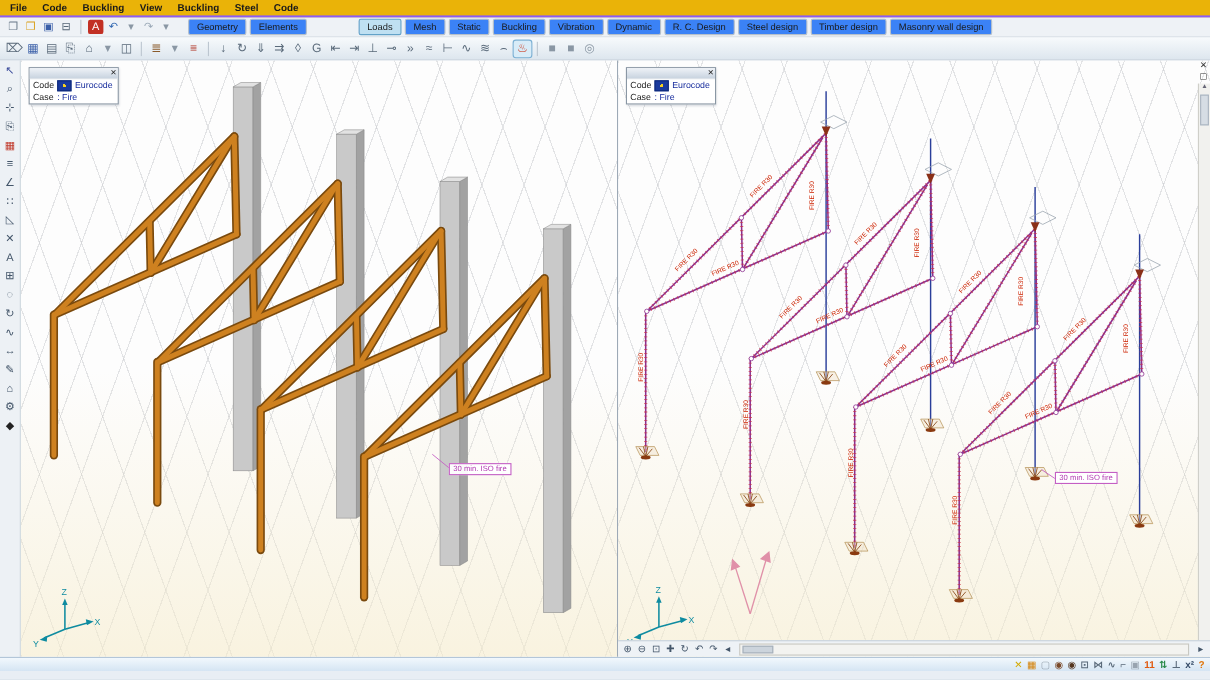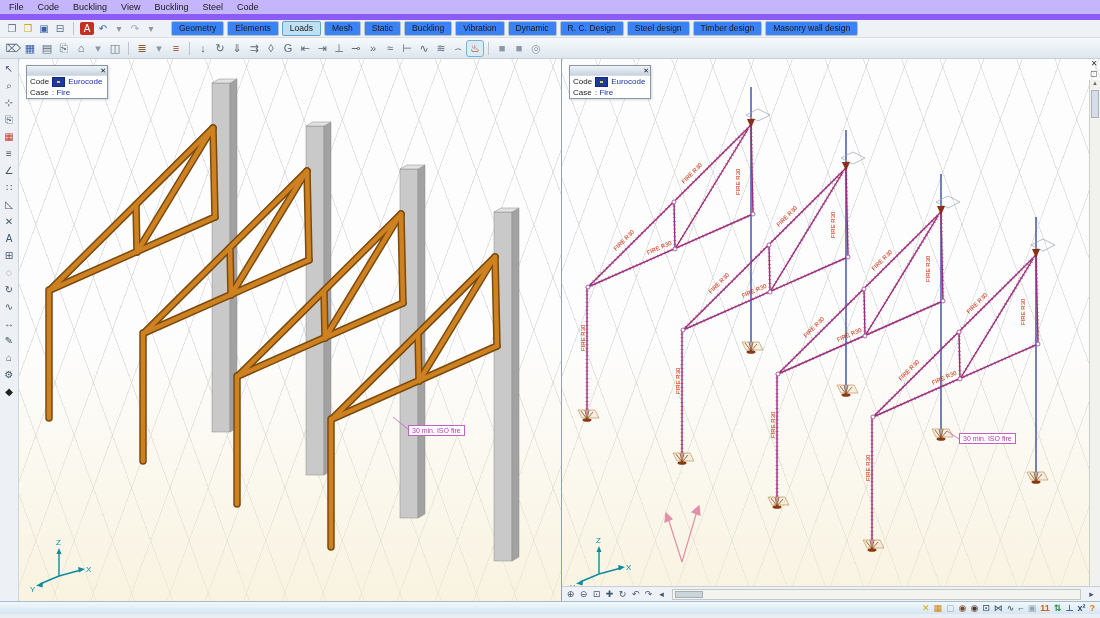--- a/index.html
+++ b/index.html
@@ -4,35 +4,35 @@
 <style>
   html,body{margin:0;padding:0;background:#cfd8e2;}
   .app{position:relative;width:1100px;height:618px;overflow:hidden;
        font-family:"Liberation Sans","DejaVu Sans",sans-serif;background:#e8eef4;
        -webkit-font-smoothing:antialiased;}
   
   .titlebar{height:13px;background:#1f2c48;color:#dde5ef;font-size:9px;
             display:flex;align-items:center;gap:4px;padding:0 5px;}
   .app-logo{width:9px;height:9px;border-radius:1px;
             background:linear-gradient(90deg,#c8281e 33%,#2a62c8 33% 66%,#e8a020 66%);}
-  .menubar{height:14px;background:#c4b5fd;border-bottom:6px solid #8b5cf6;
-           display:flex;align-items:center;font-size:9px;color:#1a1a1a;padding-left:2px;}
+  .menubar{height:14px;background:#eab308;border-bottom:2px solid #8b5cf6;
+           display:flex;align-items:center;font-size:9px;color:#1a1a1a;padding-left:2px;font-weight:bold;}
   .menu-item{padding:0 7px;cursor:default;}
   .row1{height:17px;background:#eef2f6;border-bottom:1px solid #d8dee6;
         display:flex;align-items:center;}
   .filebar{display:flex;align-items:center;gap:2px;padding:0 5px;}
   .ticon{min-width:14px;height:13px;line-height:13px;text-align:center;
          font-size:10px;color:#5a6a7a;border-radius:2px;}
   .row2 .ticon{font-size:11px;height:15px;line-height:15px;min-width:16px;}
   .row2 .ticon.active{background:#d8ecf8;outline:1px solid #7ab0d4;}
   .tsep{width:1px;height:13px;background:#bcc6d0;margin:0 4px;}
   .tabs{display:flex;gap:3px;margin-left:8px;}
   .tab{font-size:8.5px;line-height:11px;padding:1px 7px;color:#1a1a1a;
        background:#3b82f6;border:1px solid #b6c0ca;border-radius:2px;white-space:nowrap;}
-  .tab.active{background:#bfe0f2;border-color:#63a2c8;}
+  .tab.active{background:#bfe0f2;border-color:#63a2c8;margin-left:44px;}
   .row2{height:20px;display:flex;align-items:center;gap:1px;padding:0 5px;
         background:linear-gradient(#f7fafc,#dde6ee);border-bottom:1px solid #c6d0da;}
   
   .main{display:flex;height:542px;position:relative;}
   .vtoolbar{width:18px;background:#edf1f5;border-right:1px solid #cdd5dd;
             display:flex;flex-direction:column;align-items:center;padding-top:2px;gap:1px;}
   .vicon{width:16px;height:16px;line-height:16px;text-align:center;font-size:10px;color:#44566a;}
   .panel{position:relative;height:542px;
      background:
        linear-gradient(to bottom, rgba(255,250,235,0) 52%, rgba(246,236,204,.6)),

